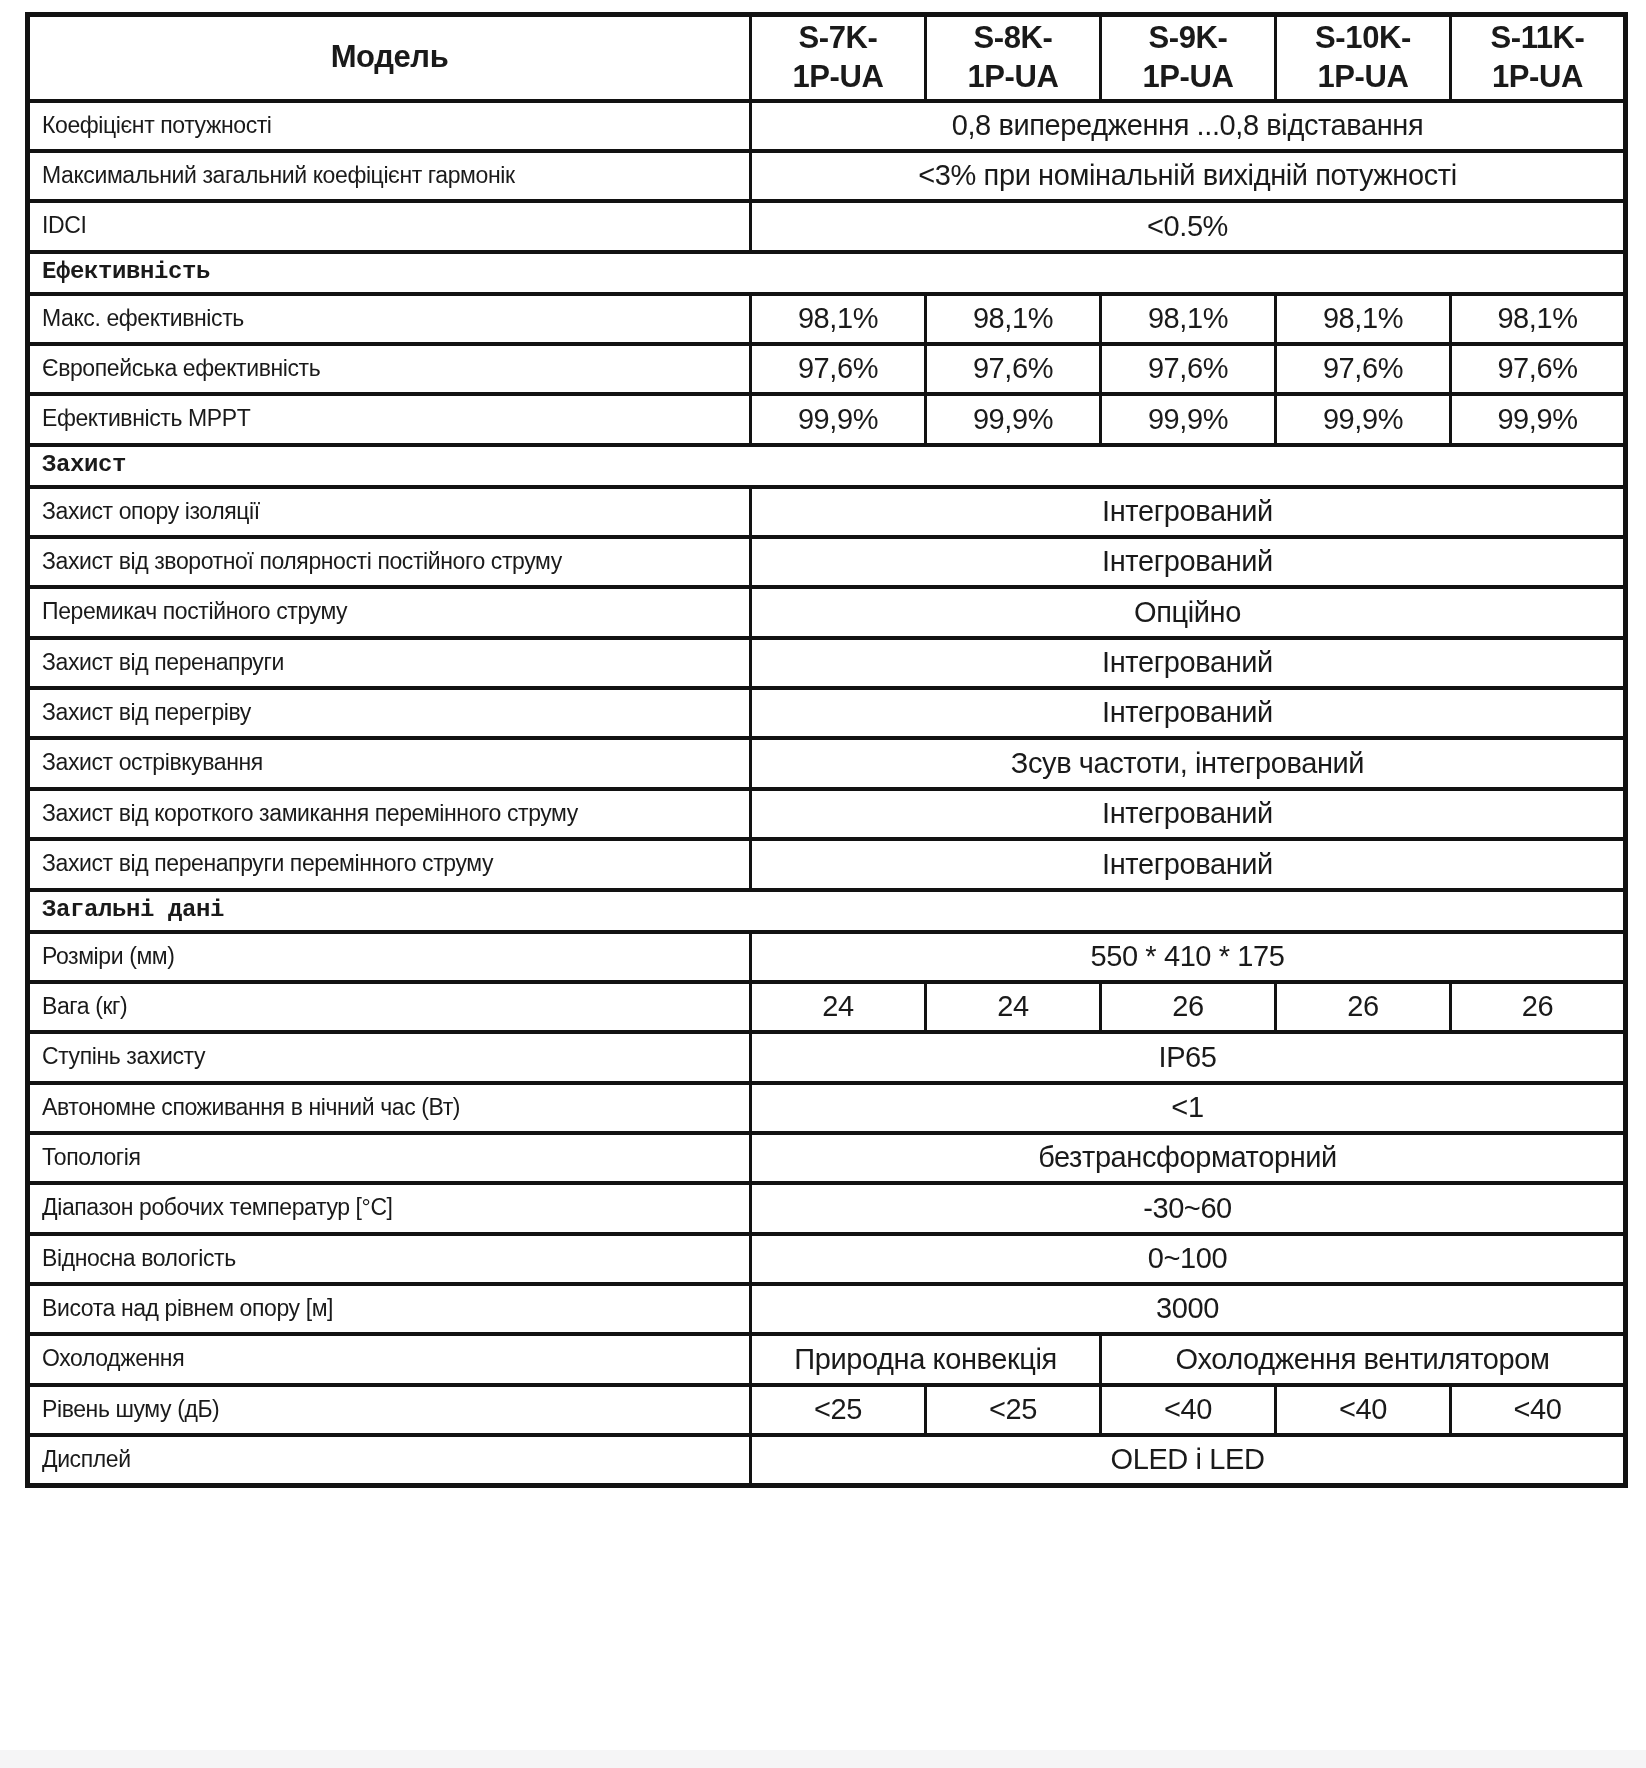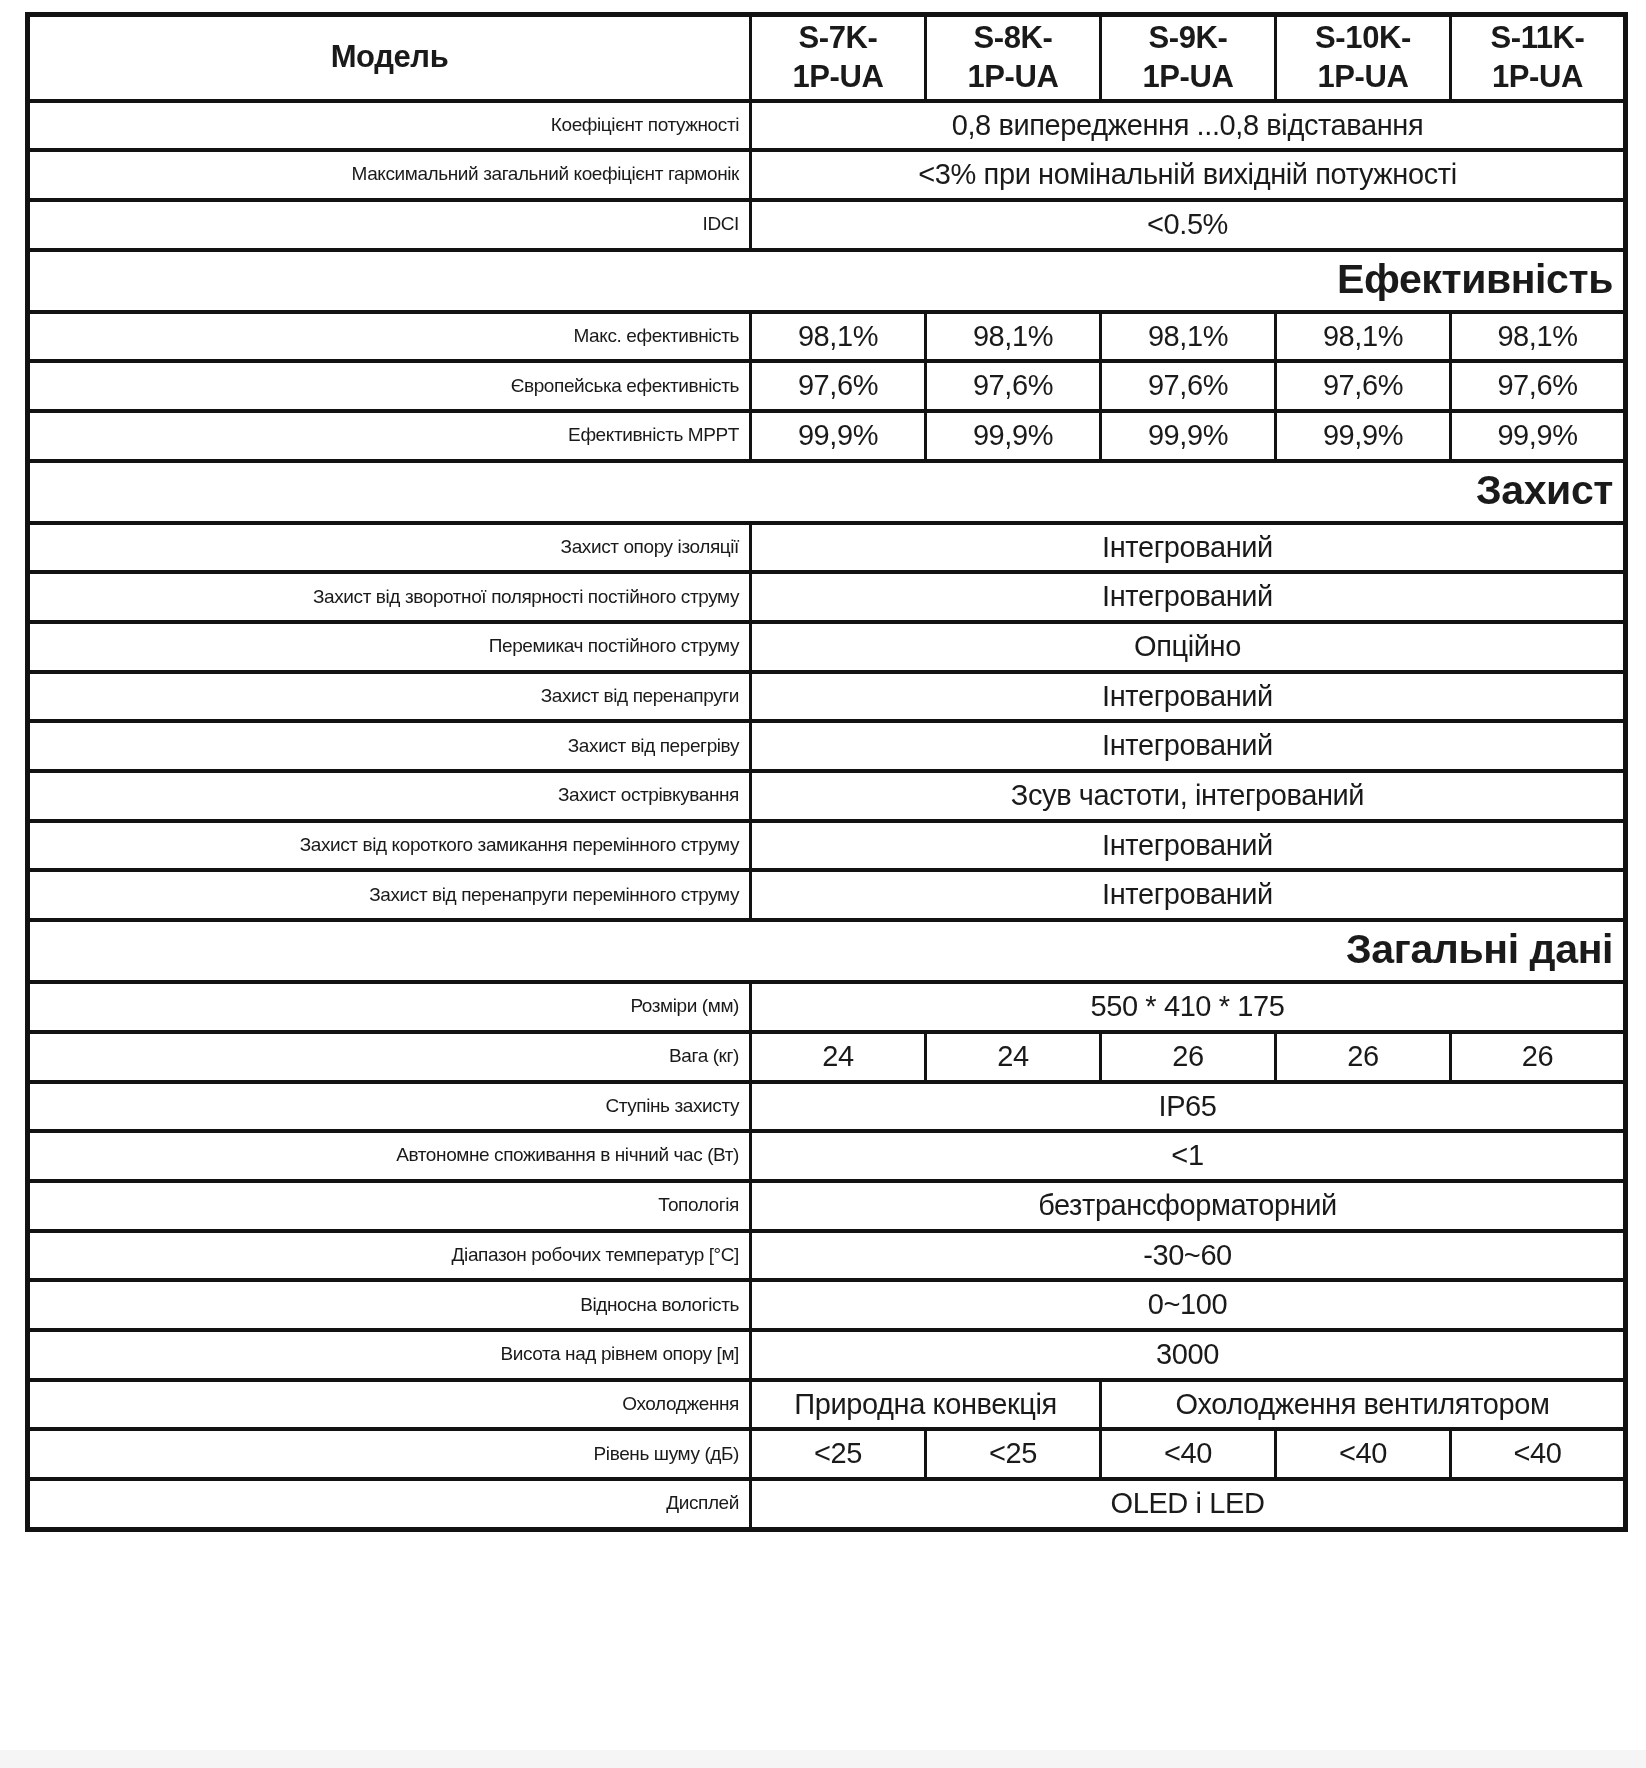--- a/index.html
+++ b/index.html
@@ -37,46 +37,47 @@
     font-weight: bold;
     text-align: center;
     vertical-align: middle;
     height: 80px;
     line-height: 1.25;
     white-space: pre-line;
     padding: 2px 2px;
   }
 
   td.label-cell {
-    font-size: 19px;
+    font-size: 23px;
     font-weight: normal;
-    text-align: right;
+    text-align: left;
     vertical-align: middle;
     padding: 7px 10px 9px 12px;
     height: 40px;
     line-height: 1.32;
   }
 
   td.value-cell {
     font-size: 29px;
     text-align: center;
     vertical-align: middle;
     padding: 4px 6px;
     height: 40px;
     line-height: 1.3;
     margin-left: 40px;
   }
 
   td.section-cell {
-    font-size: 41px;
+    font-size: 24px;
     font-weight: bold;
-    text-align: right;
+    text-align: left;
     vertical-align: middle;
     padding: 4px 10px 7px 12px;
     height: 37px;
+    font-family: Liberation Mono, monospace;
   }
 
   .bottom-strip {
     position: absolute;
     left: 0;
     bottom: 0;
     width: 1646px;
     height: 18px;
     background: #f5f5f6;
   }

